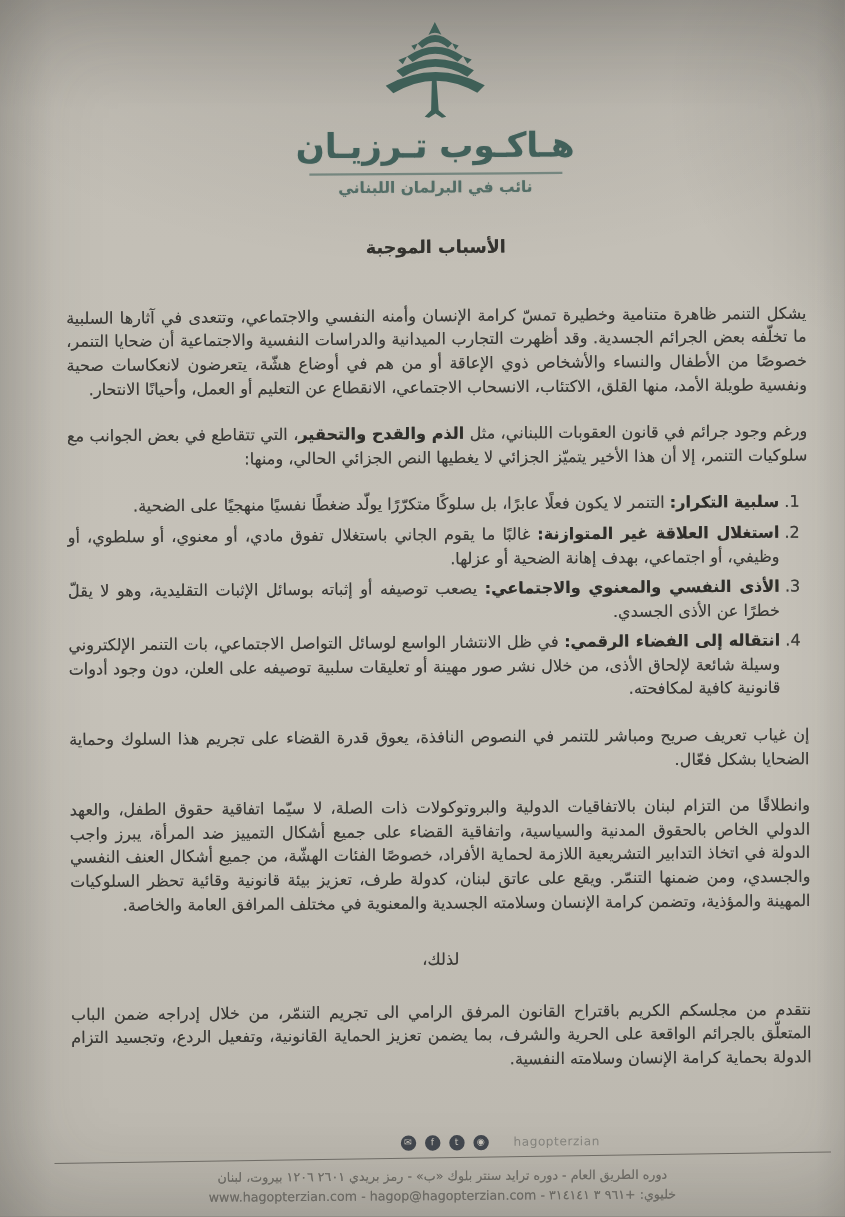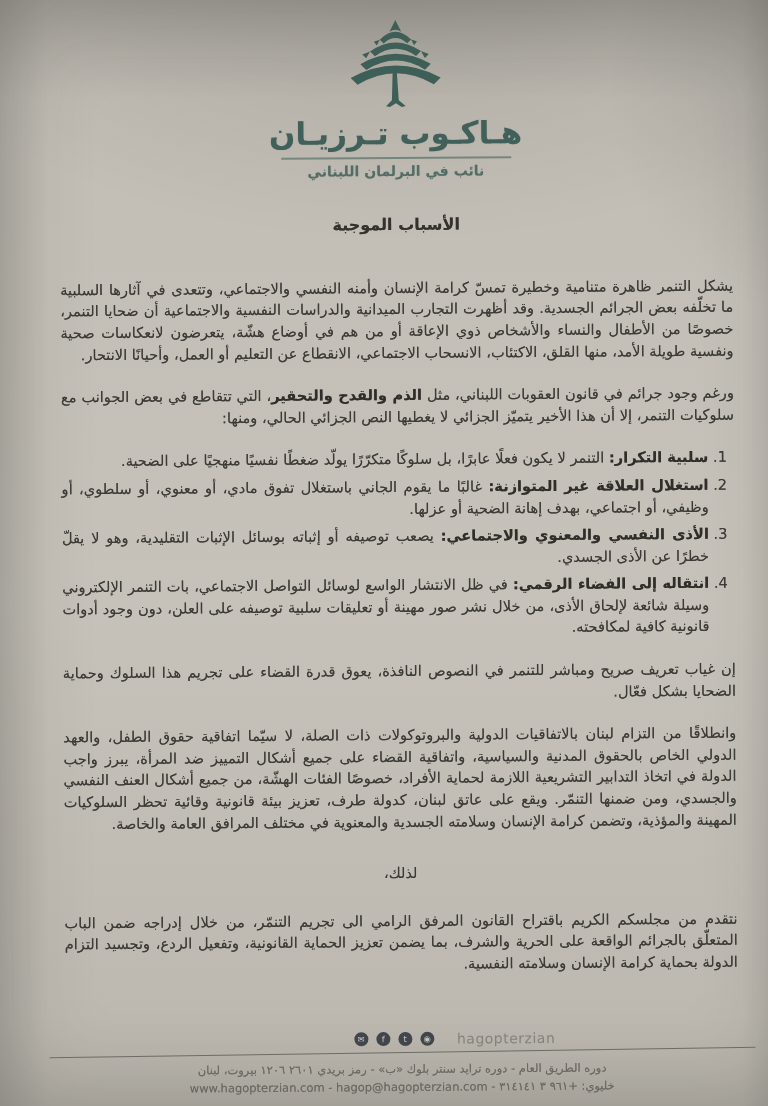--- a/index.html
+++ b/index.html
@@ -86,21 +86,21 @@
     border-radius:50%;
     background:#41464d;
     color:#c6c2b9;
     font-size:8.5px;line-height:14px;
     text-align:center;
     vertical-align:middle;
   }
   .handle{
     display:inline-block;
     margin-left:16px;
-    font-size:14px;
+    font-size:11px;
     color:#83827c;
     letter-spacing:.5px;
     vertical-align:middle;
   }
   .footer-rule{
     width:706px;height:1px;border:0;background:#6e6b65;
     margin:0 auto 9px auto;
     transform:rotate(-0.45deg);
   }
   .footer-line{

